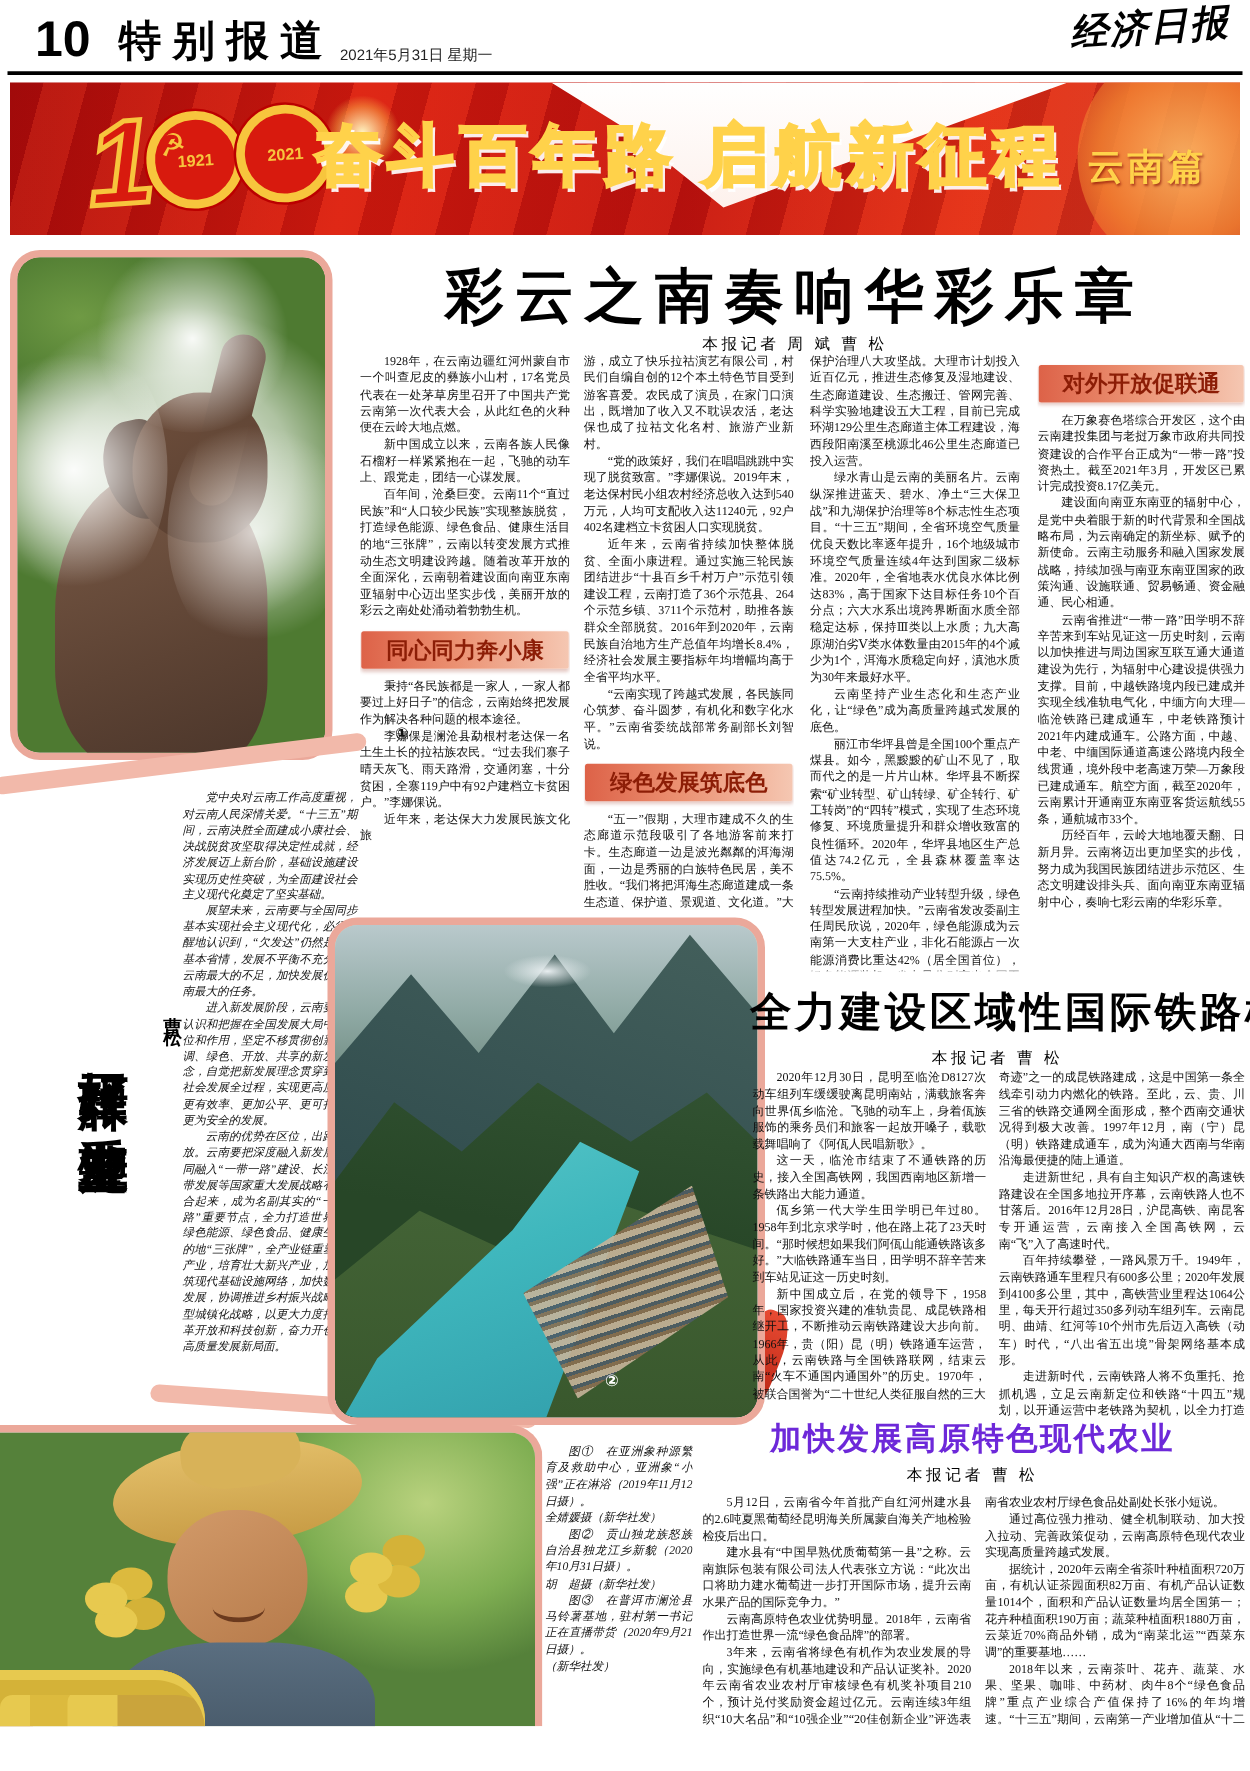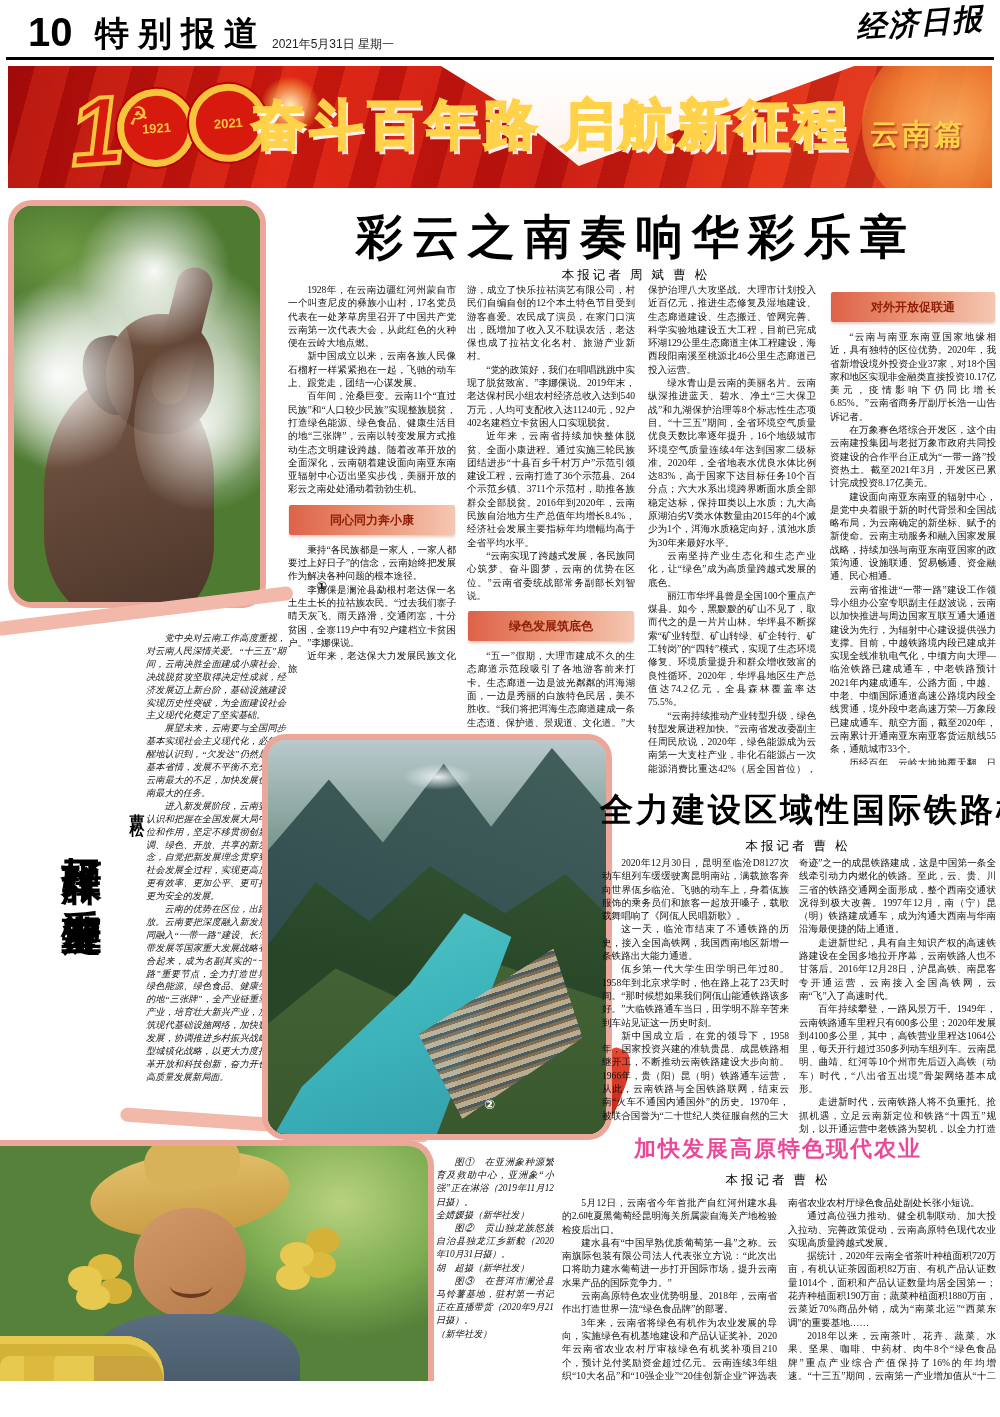--- a/index.html
+++ b/index.html
@@ -86,21 +86,21 @@
 
   .col{position:absolute;overflow:hidden;text-align:justify;}
   #col1{left:288px;top:283px;width:168px;height:447px;}
   #col2{left:467px;top:283px;width:168px;height:447px;}
   #col3{left:648px;top:283px;width:168px;height:494px;}
   #col4{left:830px;top:283px;width:166px;height:482px;}
 
   .para{font-size:9.6px;line-height:13.3px;margin:0;text-indent:2em;text-align:justify;}
   .para.cont{text-indent:0;}
   .sec-header{height:30px;line-height:30px;margin:9px 1px 8px 1px;text-align:center;
-              font-family:"Liberation Sans","DejaVu Sans",sans-serif;font-weight:bold;font-size:12px;color:#8c1d06;
+              font-family:"Liberation Sans","DejaVu Sans",sans-serif;font-weight:bold;font-size:18px;color:#8c1d06;
               background:linear-gradient(90deg,#dd6248,#eb9071 45%,#f5c7b2);border-radius:2px;box-shadow:0 2px 3px rgba(150,40,20,.25);}
 
   .marker{position:absolute;font:bold 13px/1 "Liberation Sans","DejaVu Sans",sans-serif;}
   #marker1{left:316px;top:580px;color:#111;}
   #marker2{left:484px;top:1098px;color:#fff;}
   #marker3{left:400px;top:1390px;color:#fff;}
 
   
   .commentary{position:absolute;left:16px;top:630px;width:268px;height:504px;overflow:hidden;padding:2px;}
   .cmt-float{float:left;width:128px;height:448px;position:relative;}
@@ -111,21 +111,21 @@
   .cpara{font-style:italic;font-size:9.2px;line-height:12.9px;margin:0;text-indent:2em;text-align:justify;}
 
   
   .headline2{position:absolute;left:600px;top:788px;width:396px;text-align:center;
              font-weight:bold;font-size:33px;letter-spacing:3px;color:#000;white-space:nowrap;}
   #byline2{left:600px;top:838px;width:396px;}
   #a2col1{left:602px;top:856px;width:187px;height:277px;}
   #a2col2{left:799px;top:856px;width:197px;height:277px;}
 
   .headline3{position:absolute;left:558px;top:1134px;width:440px;text-align:center;
-             font-weight:bold;font-size:22px;letter-spacing:2px;color:#ec4899;white-space:nowrap;}
+             font-weight:bold;font-size:25px;letter-spacing:2px;color:#6d28d9;white-space:nowrap;}
   #byline3{left:558px;top:1172px;width:440px;}
   #a3col1{left:562px;top:1196px;width:215px;height:219px;}
   #a3col2{left:788px;top:1196px;width:208px;height:219px;}
 
   
   #captions{left:436px;top:1156px;width:118px;height:260px;}
   .cappara{font-style:italic;font-size:9.3px;line-height:13.2px;margin:0;text-indent:2em;text-align:justify;}
   .cappara.credit{text-indent:0;}
 
   
@@ -186,37 +186,36 @@
       <p class="para">百年间，沧桑巨变。云南11个“直过民族”和“人口较少民族”实现整族脱贫，打造绿色能源、绿色食品、健康生活目的地“三张牌”，云南以转变发展方式推动生态文明建设跨越。随着改革开放的全面深化，云南朝着建设面向南亚东南亚辐射中心迈出坚实步伐，美丽开放的彩云之南处处涌动着勃勃生机。</p>
       <div class="sec-header">同心同力奔小康</div>
       <p class="para">秉持“各民族都是一家人，一家人都要过上好日子”的信念，云南始终把发展作为解决各种问题的根本途径。</p>
       <p class="para">李娜倮是澜沧县勐根村老达保一名土生土长的拉祜族农民。“过去我们寨子晴天灰飞、雨天路滑，交通闭塞，十分贫困，全寨119户中有92户建档立卡贫困户。”李娜倮说。</p>
       <p class="para">近年来，老达保大力发展民族文化旅</p>
     </div>
   <div class="col" id="col2">
       <p class="para cont">游，成立了快乐拉祜演艺有限公司，村民们自编自创的12个本土特色节目受到游客喜爱。农民成了演员，在家门口演出，既增加了收入又不耽误农活，老达保也成了拉祜文化名村、旅游产业新村。</p>
       <p class="para">“党的政策好，我们在唱唱跳跳中实现了脱贫致富。”李娜倮说。2019年末，老达保村民小组农村经济总收入达到540万元，人均可支配收入达11240元，92户402名建档立卡贫困人口实现脱贫。</p>
       <p class="para">近年来，云南省持续加快整体脱贫、全面小康进程。通过实施三轮民族团结进步“十县百乡千村万户”示范引领建设工程，云南打造了36个示范县、264个示范乡镇、3711个示范村，助推各族群众全部脱贫。2016年到2020年，云南民族自治地方生产总值年均增长8.4%，经济社会发展主要指标年均增幅均高于全省平均水平。</p>
-      <p class="para">“云南实现了跨越式发展，各民族同心筑梦、奋斗圆梦，云南的优势在区位。”云南省委统战部常务副部长刘智说。</p>
+      <p class="para">“云南实现了跨越式发展，各民族同心筑梦、奋斗圆梦，有机化和数字化水平。”云南省委统战部常务副部长刘智说。</p>
       <div class="sec-header">绿色发展筑底色</div>
       <p class="para">“五一”假期，大理市建成不久的生态廊道示范段吸引了各地游客前来打卡。生态廊道一边是波光粼粼的洱海湖面，一边是秀丽的白族特色民居，美不胜收。“我们将把洱海生态廊道建成一条生态道、保护道、景观道、文化道。”大理苍洱投资建设有限责任公司副总经理李华说。</p>
     </div>
   <div class="col" id="col3">
       <p class="para cont">保护治理八大攻坚战。大理市计划投入近百亿元，推进生态修复及湿地建设、生态廊道建设、生态搬迁、管网完善、科学实验地建设五大工程，目前已完成环湖129公里生态廊道主体工程建设，海西段阳南溪至桃源北46公里生态廊道已投入运营。</p>
       <p class="para">绿水青山是云南的美丽名片。云南纵深推进蓝天、碧水、净土“三大保卫战”和九湖保护治理等8个标志性生态项目。“十三五”期间，全省环境空气质量优良天数比率逐年提升，16个地级城市环境空气质量连续4年达到国家二级标准。2020年，全省地表水优良水体比例达83%，高于国家下达目标任务10个百分点；六大水系出境跨界断面水质全部稳定达标，保持Ⅲ类以上水质；九大高原湖泊劣Ⅴ类水体数量由2015年的4个减少为1个，洱海水质稳定向好，滇池水质为30年来最好水平。</p>
       <p class="para">云南坚持产业生态化和生态产业化，让“绿色”成为高质量跨越式发展的底色。</p>
       <p class="para">丽江市华坪县曾是全国100个重点产煤县。如今，黑黢黢的矿山不见了，取而代之的是一片片山林。华坪县不断探索“矿业转型、矿山转绿、矿企转行、矿工转岗”的“四转”模式，实现了生态环境修复、环境质量提升和群众增收致富的良性循环。2020年，华坪县地区生产总值达74.2亿元，全县森林覆盖率达75.5%。</p>
       <p class="para">“云南持续推动产业转型升级，绿色转型发展进程加快。”云南省发改委副主任周民欣说，2020年，绿色能源成为云南第一大支柱产业，非化石能源占一次能源消费比重达42%（居全国首位），绿色能源装机、发电量分别高出全国平均水平约46个、67个百分点；绿色食品品种、品质、品牌培育不断加强，迈向价值链高端。2020年，云南第三产业占生产总值的比重达到51.5%。</p>
     </div>
   <div class="col" id="col4">
       <div class="sec-header">对外开放促联通</div>
-      <p class="para">“云南与南亚东南亚国家地缘相近，具有独特的区位优势。2020年，我省新增设境外投资企业37家，对18个国家和地区实现非金融类直接投资10.17亿美元，疫情影响下仍同比增长6.85%。”云南省商务厅副厅长浩一山告诉记者。</p>
       <p class="para">在万象赛色塔综合开发区，这个由云南建投集团与老挝万象市政府共同投资建设的合作平台正成为“一带一路”投资热土。截至2021年3月，开发区已累计完成投资8.17亿美元。</p>
       <p class="para">建设面向南亚东南亚的辐射中心，是党中央着眼于新的时代背景和全国战略布局，为云南确定的新坐标、赋予的新使命。云南主动服务和融入国家发展战略，持续加强与南亚东南亚国家的政策沟通、设施联通、贸易畅通、资金融通、民心相通。</p>
-      <p class="para">云南省推进“一带一路”建设工作领导小组办公室专职副主任赵波说，云南以加快推进与周边国家互联互通大通道建设为先行，为辐射中心建设提供强力支撑。目前，中越铁路境内段已建成并实现全线准轨电气化，中缅方向大理—临沧铁路已建成通车，中老铁路预计2021年内建成通车。公路方面，中越、中老、中缅国际通道高速公路境内段全线贯通，境外段中老高速万荣—万象段已建成通车。航空方面，截至2020年，云南累计开通南亚东南亚客货运航线55条，通航城市33个。</p>
+      <p class="para">云南省推进“一带一路”田学明不辞辛苦来到车站见证这一历史时刻，云南以加快推进与周边国家互联互通大通道建设为先行，为辐射中心建设提供强力支撑。目前，中越铁路境内段已建成并实现全线准轨电气化，中缅方向大理—临沧铁路已建成通车，中老铁路预计2021年内建成通车。公路方面，中越、中老、中缅国际通道高速公路境内段全线贯通，境外段中老高速万荣—万象段已建成通车。航空方面，截至2020年，云南累计开通南亚东南亚客货运航线55条，通航城市33个。</p>
       <p class="para">历经百年，云岭大地地覆天翻、日新月异。云南将迈出更加坚实的步伐，努力成为我国民族团结进步示范区、生态文明建设排头兵、面向南亚东南亚辐射中心，奏响七彩云南的华彩乐章。</p>
     </div>
 
   <div class="deco deco-rib1"></div>
   <div class="deco deco-rib2"></div>
   <div class="deco deco-flag"></div>
   <div class="deco deco-flag2"></div>
   <div class="deco deco-redl"></div>
 
   <div class="commentary">

